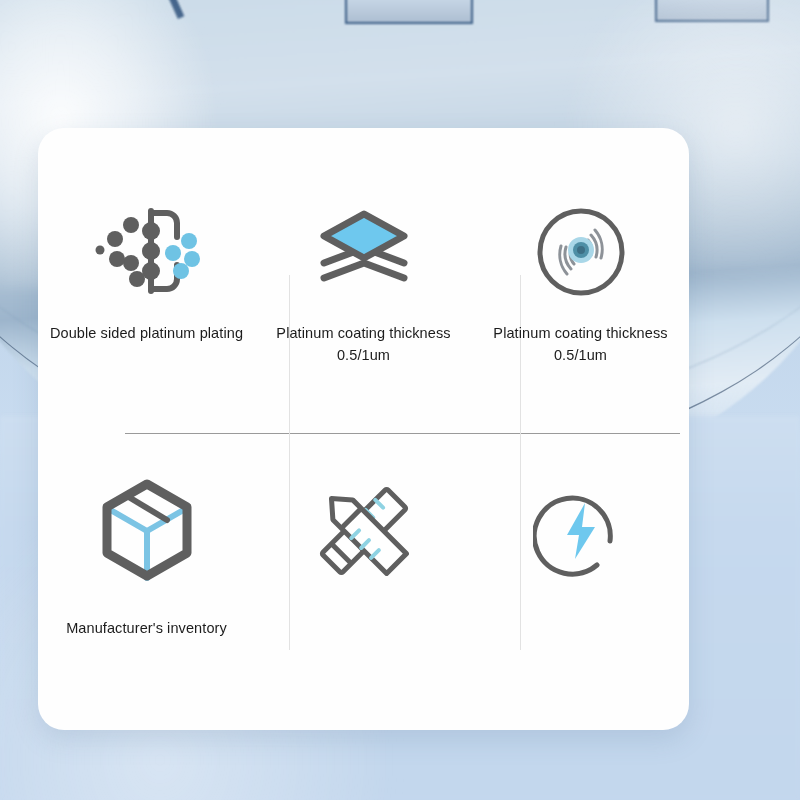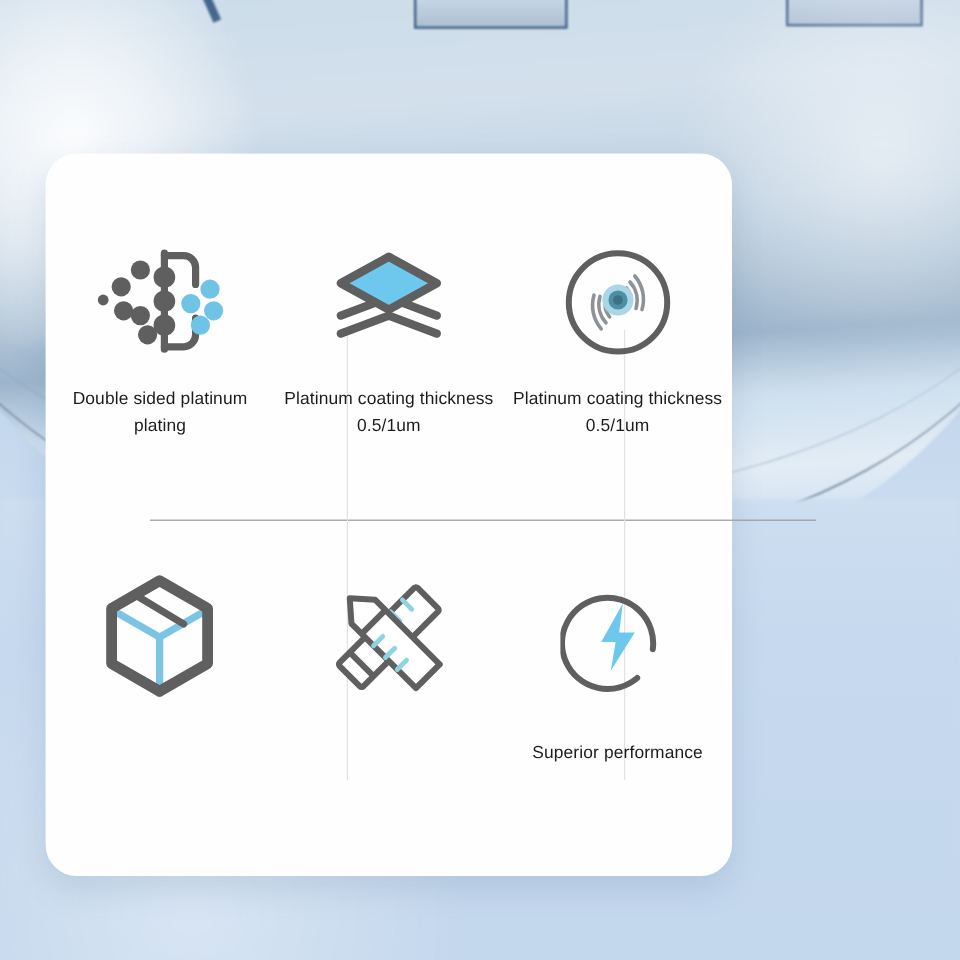--- a/index.html
+++ b/index.html
@@ -121,21 +121,21 @@
     background: radial-gradient(ellipse at 50% 50%,
       rgba(255,255,255,.35) 0%, rgba(255,255,255,0) 70%);
     filter: blur(10px);
   }
 
   
   #card {
     position: absolute;
     left: 38px;
     top: 128px;
-    width: 572px;
+    width: 651px;
     height: 602px;
     background: #fefefe;
     border-radius: 26px;
     box-shadow: 0 10px 26px rgba(90,120,155,.18);
   }
 
   .grid {
     position: absolute;
     inset: 0;
     display: grid;
@@ -274,20 +274,21 @@
     <div class="cell r2">
       <div class="icon-wrap">
         <svg width="100" height="104" viewBox="0 0 100 104">
           <path d="M50 52 L50 99" fill="none" stroke="#7cc4e4" stroke-width="6" stroke-linecap="round"></path>
           <path d="M50 52 L10 29" fill="none" stroke="#7cc4e4" stroke-width="6" stroke-linecap="round"></path>
           <path d="M50 52 L90 29" fill="none" stroke="#7cc4e4" stroke-width="6" stroke-linecap="round"></path>
           <path d="M30 17 L70 41" fill="none" stroke="#5f5f5f" stroke-width="6" stroke-linecap="round"></path>
           <path d="M50 5 L90 28 L90 74 L50 97 L10 74 L10 28 Z" fill="none" stroke="#5f5f5f" stroke-width="9" stroke-linejoin="round"></path>
         </svg>
       </div>
+      <div class="label">Manufacturer's inventory</div>
     </div>
 
     <div class="cell r2">
       <div class="icon-wrap">
         <svg width="104" height="104" viewBox="0 0 104 104">
           <g transform="rotate(45 52 52)">
             <rect x="38" y="6" width="28" height="92" rx="2" fill="#ffffff" stroke="#5f5f5f" stroke-width="5"></rect>
             <path d="M38 22 h11 M38 36 h11 M38 50 h11" stroke="#8fd3e3" stroke-width="4" stroke-linecap="round"></path>
             <path d="M38 84 h28" stroke="#5f5f5f" stroke-width="5"></path>
           </g>
@@ -300,17 +301,16 @@
       </div>
     </div>
 
     <div class="cell r2">
       <div class="icon-wrap">
         <svg width="96" height="96" viewBox="0 0 96 96">
           <path d="M64 82 A38 38 0 1 1 77 58" fill="none" stroke="#5f5f5f" stroke-width="5" stroke-linecap="round"></path>
           <path d="M52 20 L34 52 H46 L42 76 L62 44 H49 Z" fill="#6ec8ee"></path>
         </svg>
       </div>
-      <div class="label">Superior performance</div>
     </div>
 
   </div>
 </div>
 
 </body></html>

